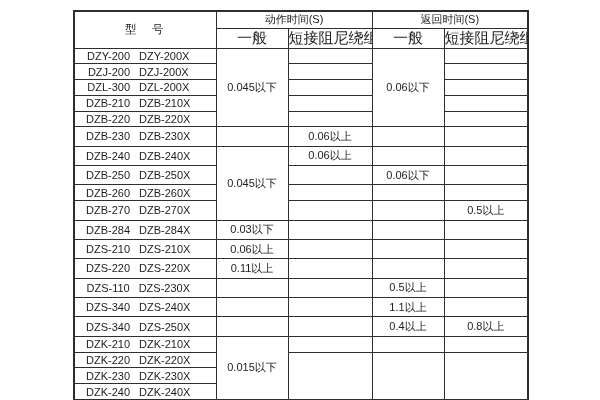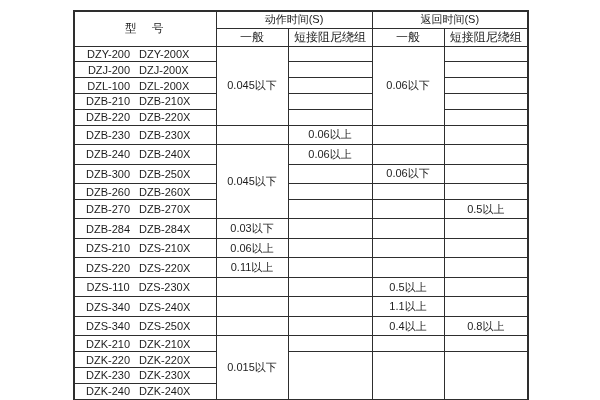--- a/index.html
+++ b/index.html
@@ -17,21 +17,21 @@
   th,td{
     border:1px solid #2e2e2e;
     padding:0;margin:0;
     text-align:center;vertical-align:middle;
     font-weight:normal;
     font-size:11px;
     overflow:hidden;white-space:nowrap;
   }
   thead tr{height:17px;}
   th.group{font-size:11px;margin-top:32px;}
-  th.sub{font-size:12px;}
+  th.sub{font-size:15px;}
   th.model-head{font-size:11.5px;letter-spacing:2px;}
   td.model-cell{padding-right:14px;}
   td.model-cell .m1{display:inline-block;margin-right:9px;}
   td.model-cell .m2{display:inline-block;}
 </style>
 </head>
 <body>
 
 <div class="table-wrap">
 <table>
@@ -62,21 +62,21 @@
       <td></td>
       <td rowspan="5">0.06以下</td>
       <td></td>
     </tr>
     <tr>
       <td class="model-cell"><span class="m1">DZJ-200</span><span class="m2">DZJ-200X</span></td>
       <td></td>
       <td></td>
     </tr>
     <tr>
-      <td class="model-cell"><span class="m1">DZL-100</span><span class="m2">DZL-200X</span></td>
+      <td class="model-cell"><span class="m1">DZL-300</span><span class="m2">DZL-200X</span></td>
       <td></td>
       <td></td>
     </tr>
     <tr>
       <td class="model-cell"><span class="m1">DZB-210</span><span class="m2">DZB-210X</span></td>
       <td></td>
       <td></td>
     </tr>
     <tr>
       <td class="model-cell"><span class="m1">DZB-220</span><span class="m2">DZB-220X</span></td>
@@ -91,21 +91,21 @@
       <td></td>
     </tr>
     <tr>
       <td class="model-cell"><span class="m1">DZB-240</span><span class="m2">DZB-240X</span></td>
       <td rowspan="4">0.045以下</td>
       <td>0.06以上</td>
       <td></td>
       <td></td>
     </tr>
     <tr>
-      <td class="model-cell"><span class="m1">DZB-300</span><span class="m2">DZB-250X</span></td>
+      <td class="model-cell"><span class="m1">DZB-250</span><span class="m2">DZB-250X</span></td>
       <td></td>
       <td>0.06以下</td>
       <td></td>
     </tr>
     <tr>
       <td class="model-cell"><span class="m1">DZB-260</span><span class="m2">DZB-260X</span></td>
       <td></td>
       <td></td>
       <td></td>
     </tr>

